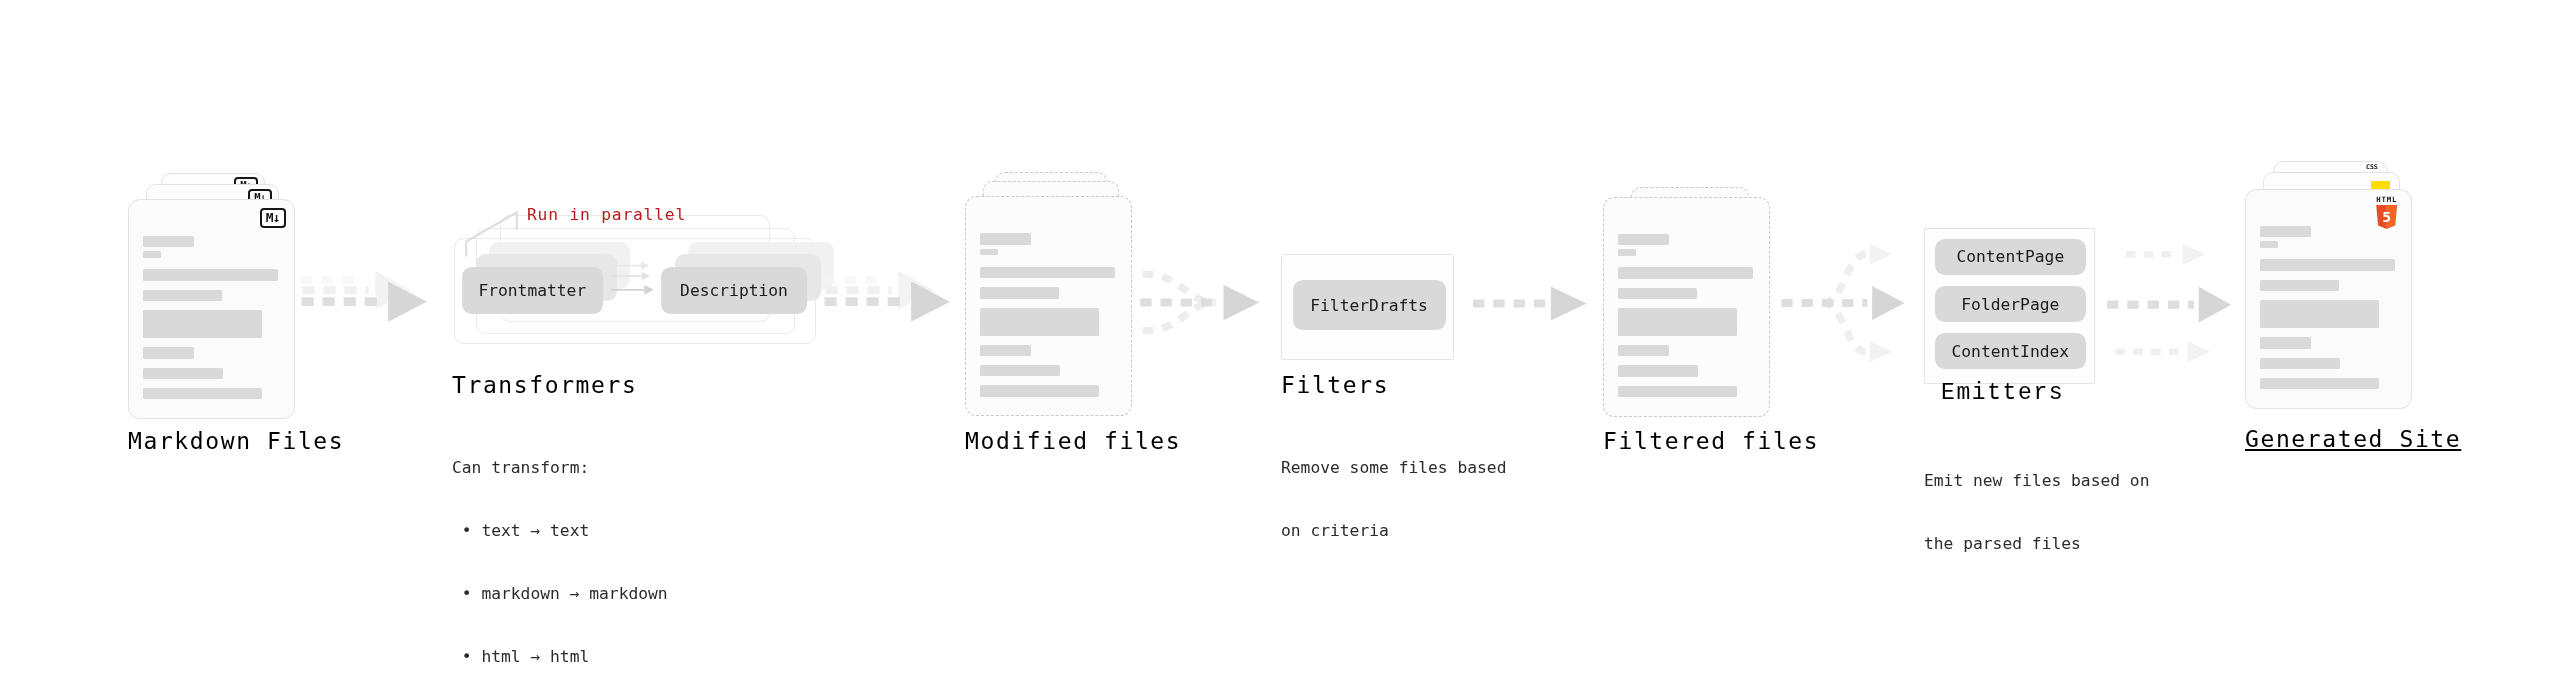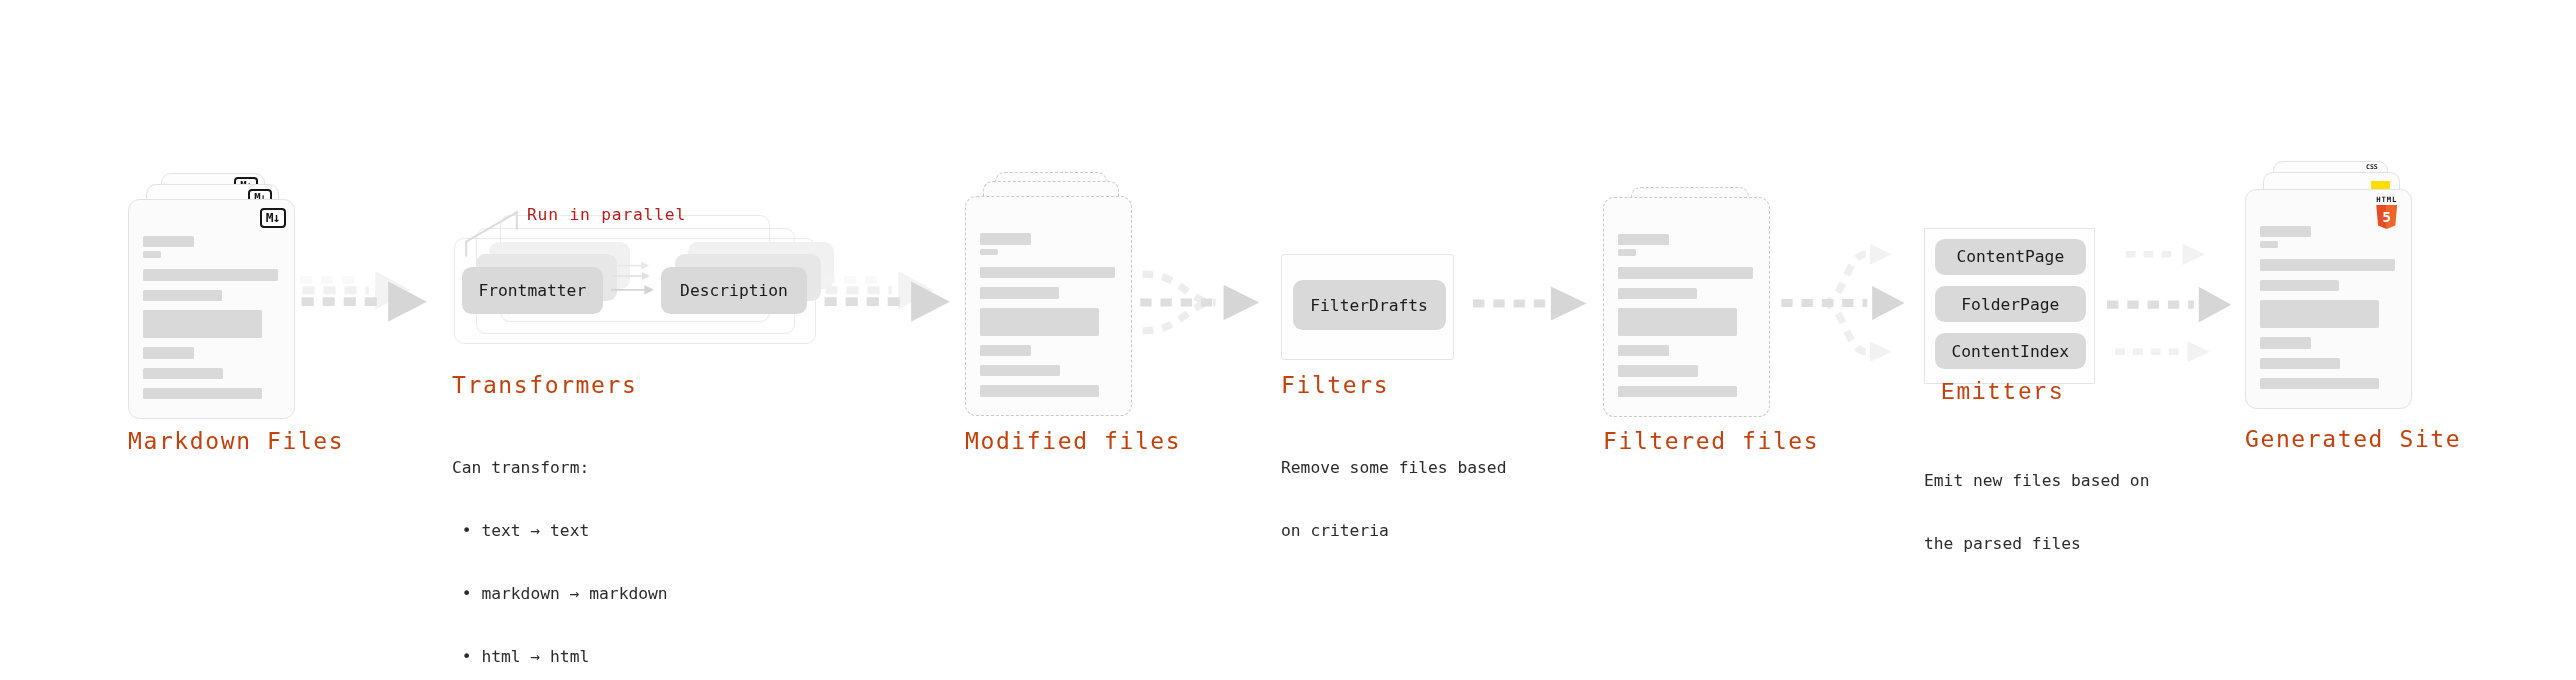--- a/index.html
+++ b/index.html
@@ -38,21 +38,21 @@
   .t-outline{position:absolute;box-sizing:border-box;border:1.6px solid #eaeaea;border-radius:9.8px;background:transparent;}
   .pill{position:absolute;box-sizing:border-box;border-radius:9.8px;background:#d9d9d9;
         display:flex;align-items:center;justify-content:center;font-size:16.3px;color:#1b1b1b;white-space:nowrap;}
   .pill.ghost1{background:#e7e7e7;}
   .pill.ghost2{background:#f1f1f1;}
 
   
   .box-card{position:absolute;box-sizing:border-box;background:#fefefe;border:1.6px solid #e4e4e4;border-radius:3px;}
 
   
-  .node-title{position:absolute;font-size:23px;line-height:27px;letter-spacing:1.6px;color:#c2410c;white-space:pre;}
+  .node-title{position:absolute;font-size:23px;line-height:27px;letter-spacing:1.6px;color:#000000;white-space:pre;}
   .node-sub{position:absolute;font-size:16.3px;line-height:21px;color:#2b2b2b;white-space:pre;}
   .annotation{position:absolute;font-size:16.3px;color:#b91c1c;white-space:pre;letter-spacing:0.8px;}
 
   .arr{position:absolute;}
 </style>
 </head>
 <body>
 
 <div class="stage">
 
@@ -246,16 +246,16 @@
           <div class="bar" style="width: 18px; height: 6.5px; margin-bottom: 11.4px;"></div>
           <div class="bar" style="width: 135px; height: 11.4px; margin-bottom: 9px;"></div>
           <div class="bar" style="width: 79px; height: 11.4px; margin-bottom: 9px;"></div>
           <div class="bar" style="width: 119px; height: 28px; margin-bottom: 9px;"></div>
           <div class="bar" style="width: 51px; height: 11.4px; margin-bottom: 9px;"></div>
           <div class="bar" style="width: 80px; height: 11.4px; margin-bottom: 9px;"></div>
           <div class="bar" style="width: 119px; height: 11.4px; margin-bottom: 0px;"></div>
         </div>
     </div>
   </div>
-  <div class="node-title" style="left:2245px;top:426px;">Generated Site</div>
+  <div class="node-title" style="left:2245px;top:426px;text-decoration:underline;">Generated Site</div>
 
 </div>
 
 
 </body></html>

